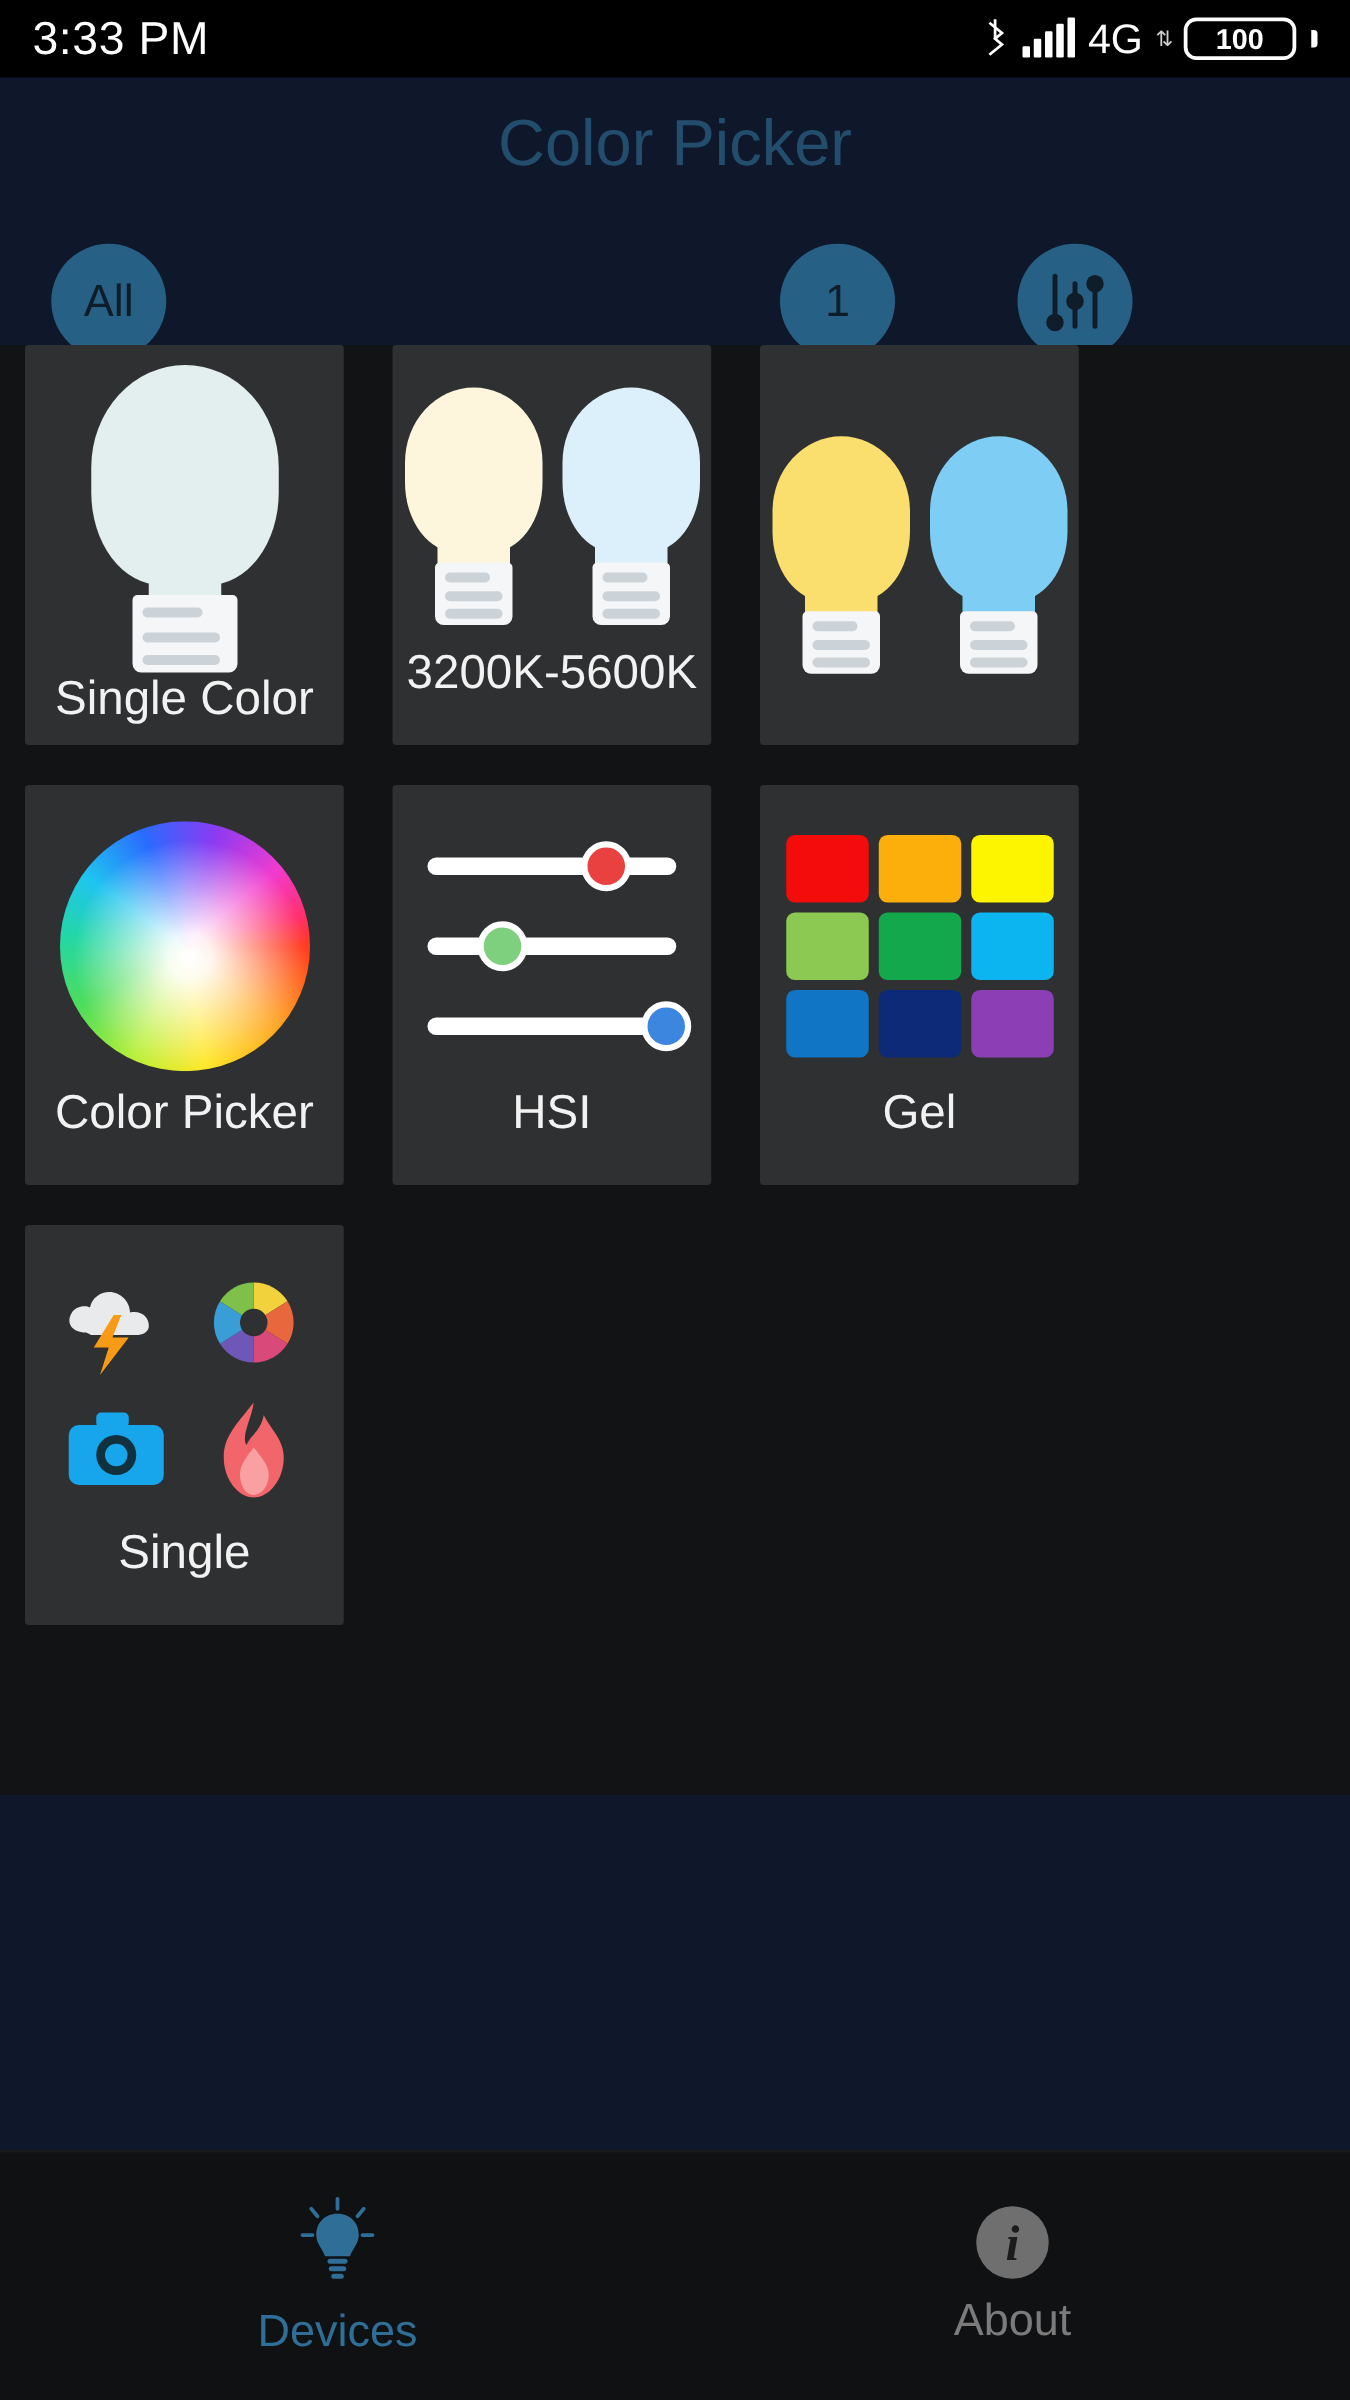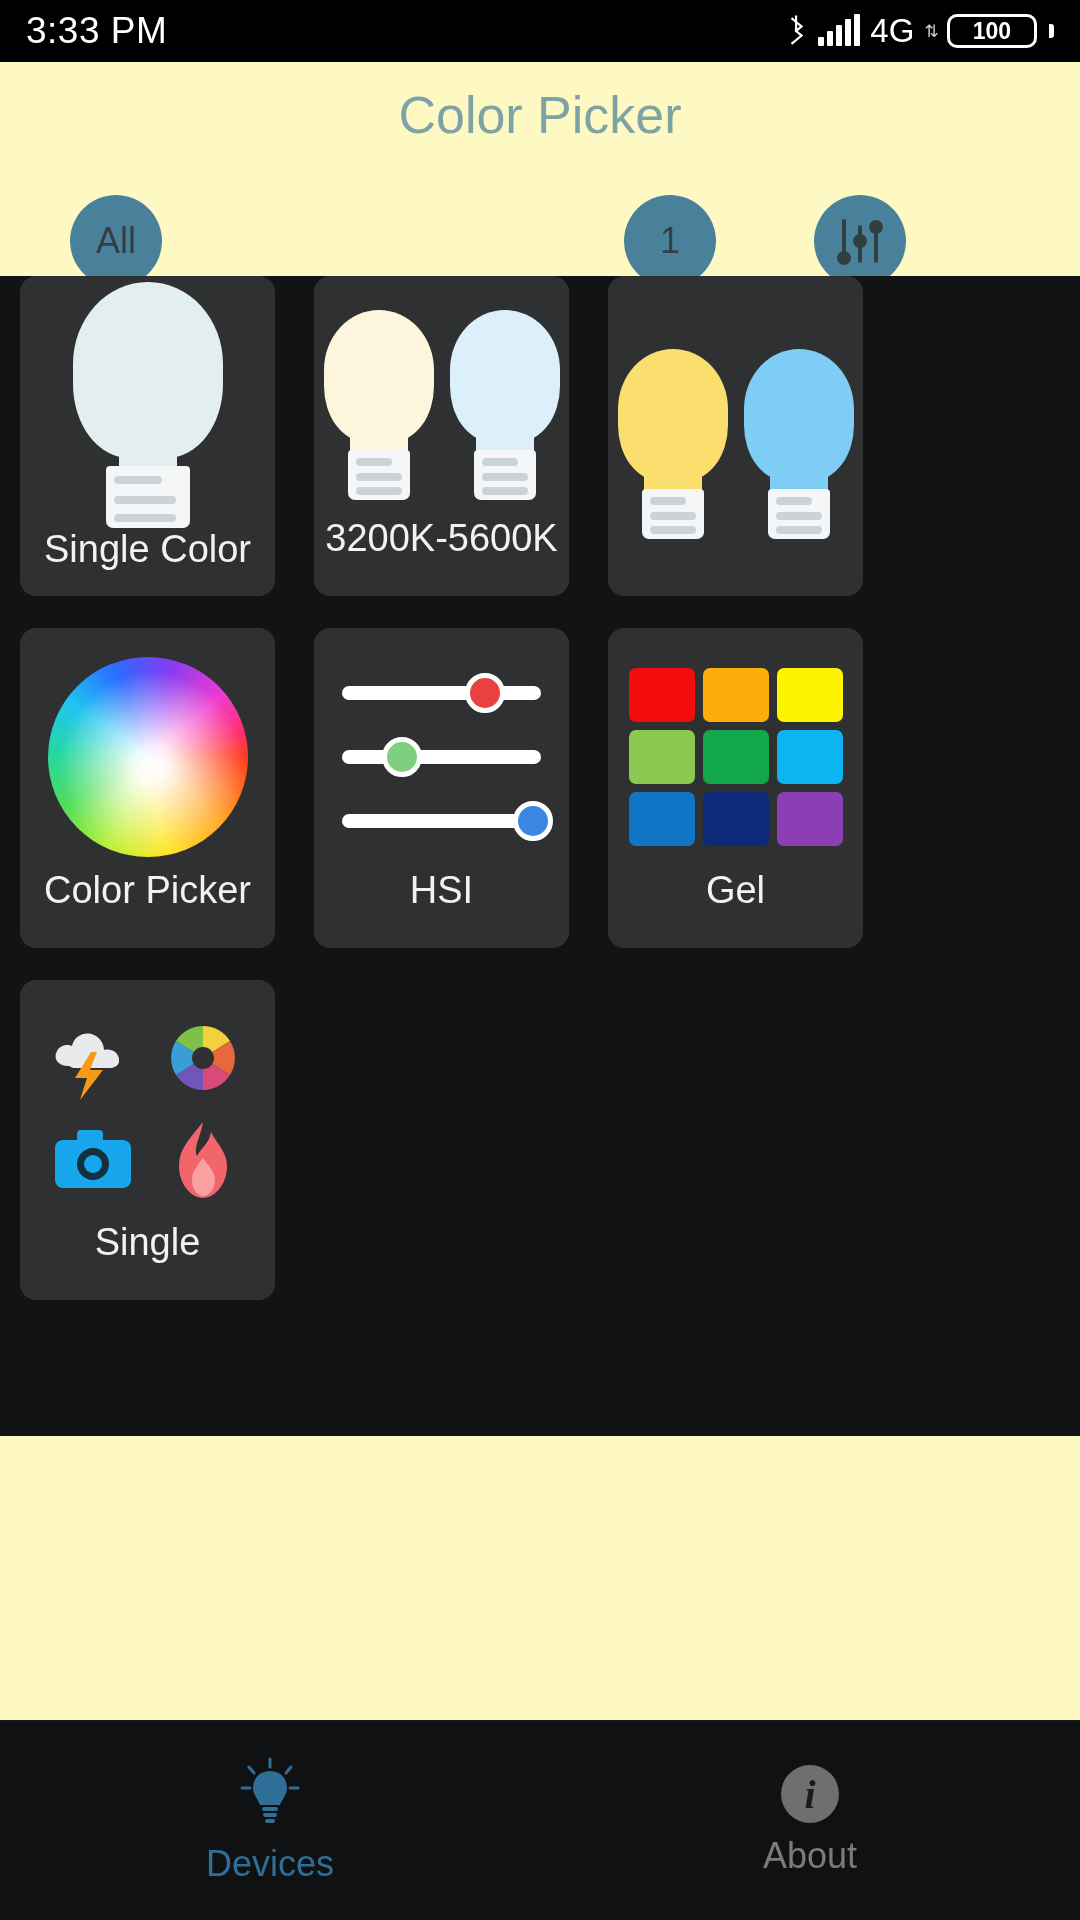--- a/index.html
+++ b/index.html
@@ -2,21 +2,21 @@
 <html><head>
 <meta charset="utf-8">
 <style>
   * { box-sizing: border-box; margin: 0; padding: 0; }
   html, body {
     width: 1080px; height: 1920px;
     background: #0b0c0d;
     font-family: "Liberation Sans", sans-serif;
     overflow: hidden;
   }
-  #screen { position: relative; width: 1080px; height: 1920px; background: #fef9c3; }
+  #screen { position: relative; width: 1080px; height: 1920px; background: #0f172a; }
 
   
   .statusbar {
     position: absolute; left: 0; top: 0; width: 1080px; height: 62px;
     background: #000; display: flex; align-items: center;
     padding: 0 26px; color: #fff;
   }
   .status-time { font-size: 37px; letter-spacing: 0.5px; }
   .status-right { margin-left: auto; display: flex; align-items: center; gap: 10px; }
   .bt-icon { width: 22px; height: 34px; }
@@ -45,21 +45,21 @@
     position: absolute; left: 0; top: 195px; width: 1080px; height: 145px;
   }
   .hdr-item { position: absolute; text-align: center; }
   .hdr-circle {
     width: 92px; height: 92px; border-radius: 50%; background: #2b6d94;
     display: flex; align-items: center; justify-content: center;
     margin: 0 auto; opacity: .85;
   }
   .hdr-circle span { font-size: 36px; color: #0f1f2b; }
   .hdr-label { margin-top: 10px; font-size: 34px; color: #8e8e8e; opacity: .75; }
-  #hdr-light { left: 41px; top: 0; width: 150px; }
+  #hdr-light { left: 12px; top: 0; width: 150px; }
   #hdr-group { left: 595px; top: 0; width: 150px; }
   #hdr-mode  { left: 705px; top: 0; width: 310px; }
   .slider-icon { width: 60px; height: 60px; }
 
   
   .chip {
     position: absolute; height: 62px; border-radius: 10px;
     background: #1e4a63; color: #3e6d88; font-size: 37px;
     display: flex; align-items: center; justify-content: center;
     opacity: .85;
@@ -91,23 +91,23 @@
     background: #121315;
   }
   .grid {
     position: absolute; left: 20px; top: 0; width: 1040px;
     display: grid;
     grid-template-columns: repeat(3, 255px);
     grid-auto-rows: 320px;
     column-gap: 39px; row-gap: 32px;
   }
   .card {
-    background: #2f3032; border-radius: 16px; position: relative;
+    background: #2f3032; border-radius: 3px; position: relative;
     display: flex; flex-direction: column; align-items: center;
-    justify-content: center; overflow: hidden;
+    justify-content: flex-start; overflow: hidden;
   }
   .card-art {
     flex: 1; width: 100%; display: flex; align-items: center;
     justify-content: center; padding-top: 16px;
   }
   .card-label {
     font-size: 38px; color: #f2f2f2; padding-bottom: 36px; text-align: center;
   }
 
   

